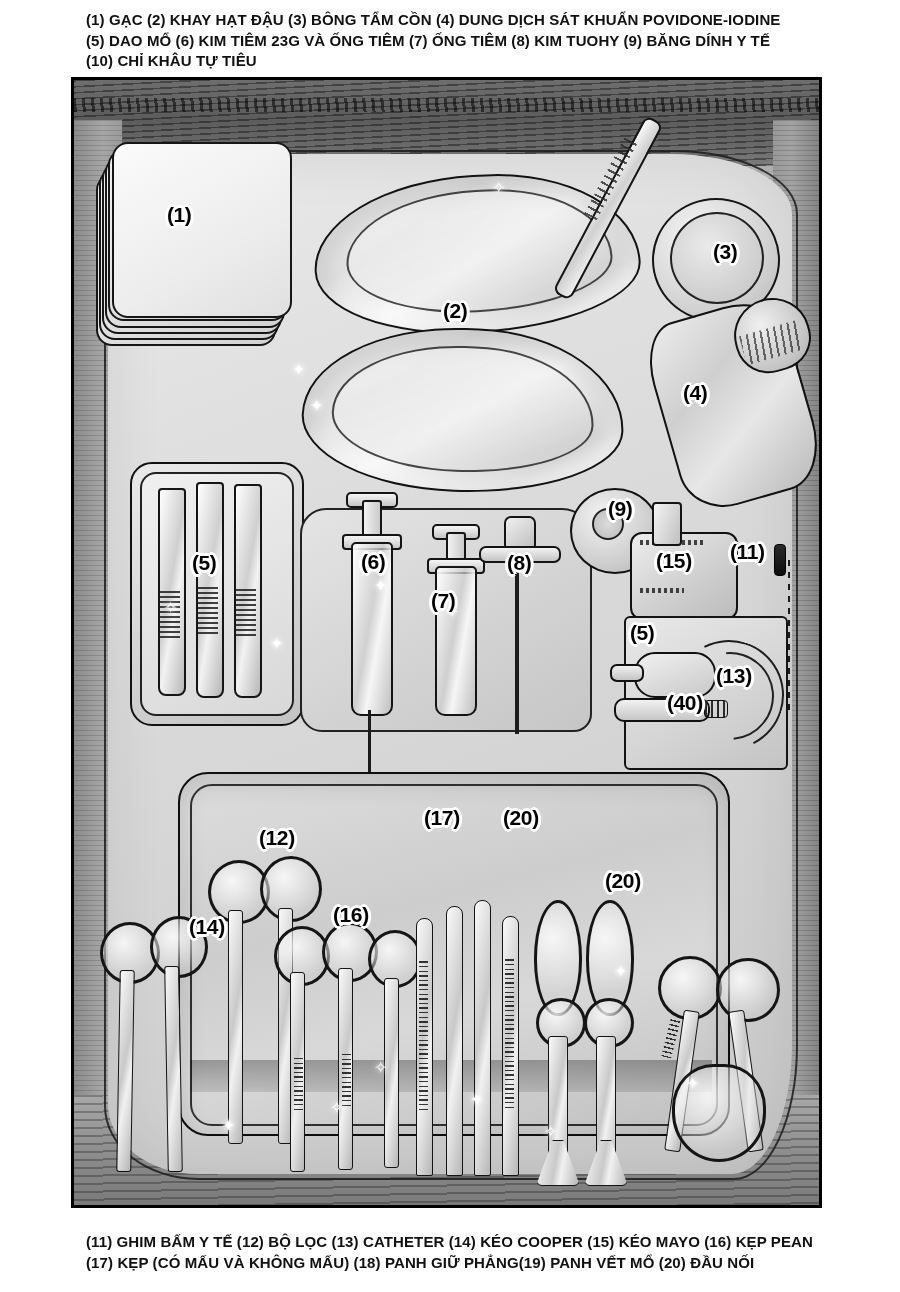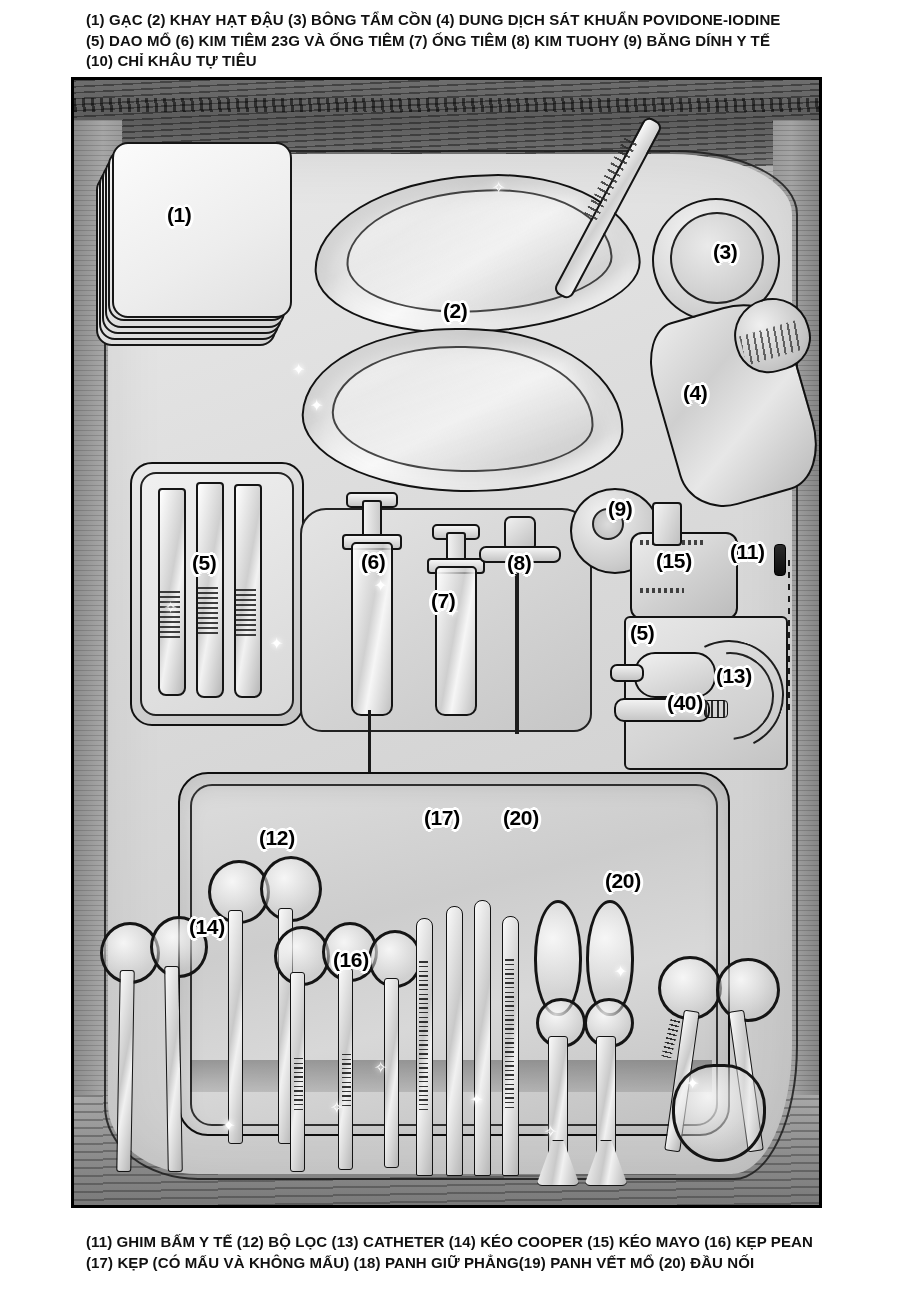--- a/index.html
+++ b/index.html
@@ -472,21 +472,21 @@
       <div class="callout" style="left: 357px; top: 509px;">(7)</div>
       <div class="callout" style="left: 433px; top: 471px;">(8)</div>
       <div class="callout" style="left: 534px; top: 417px;">(9)</div>
       <div class="callout" style="left: 582px; top: 469px;">(15)</div>
       <div class="callout" style="left: 656px; top: 460px;">(11)</div>
       <div class="callout" style="left: 556px; top: 541px;">(5)</div>
       <div class="callout" style="left: 642px; top: 584px;">(13)</div>
       <div class="callout" style="left: 593px; top: 611px;">(40)</div>
       <div class="callout" style="left: 115px; top: 835px;">(14)</div>
       <div class="callout" style="left: 185px; top: 746px;">(12)</div>
-      <div class="callout" style="left: 259px; top: 868px;">(16)</div>
+      <div class="callout" style="left: 259px; top: 823px;">(16)</div>
       <div class="callout" style="left: 350px; top: 726px;">(17)</div>
       <div class="callout" style="left: 429px; top: 726px;">(20)</div>
       <div class="callout" style="left: 531px; top: 789px;">(20)</div>
     </div>
 </div>
 
 <div class="caption" id="caption-bottom">
   <span class="cline">(11) GHIM BẤM Y TẾ (12) BỘ LỌC (13) CATHETER (14) KÉO COOPER (15) KÉO MAYO (16) KẸP PEAN</span>
   <span class="cline">(17) KẸP (CÓ MẤU VÀ KHÔNG MẤU) (18) PANH GIỮ PHẲNG(19) PANH VẾT MỔ (20) ĐẦU NỐI</span>
 </div>

